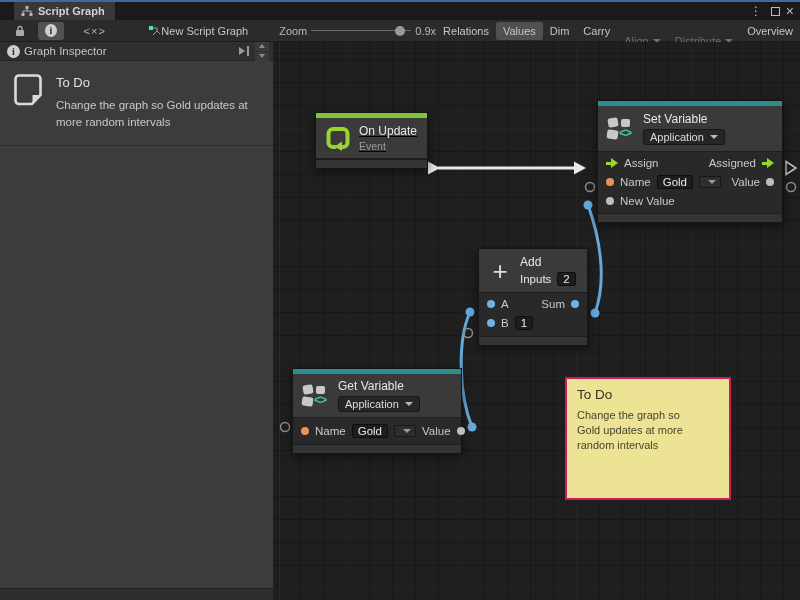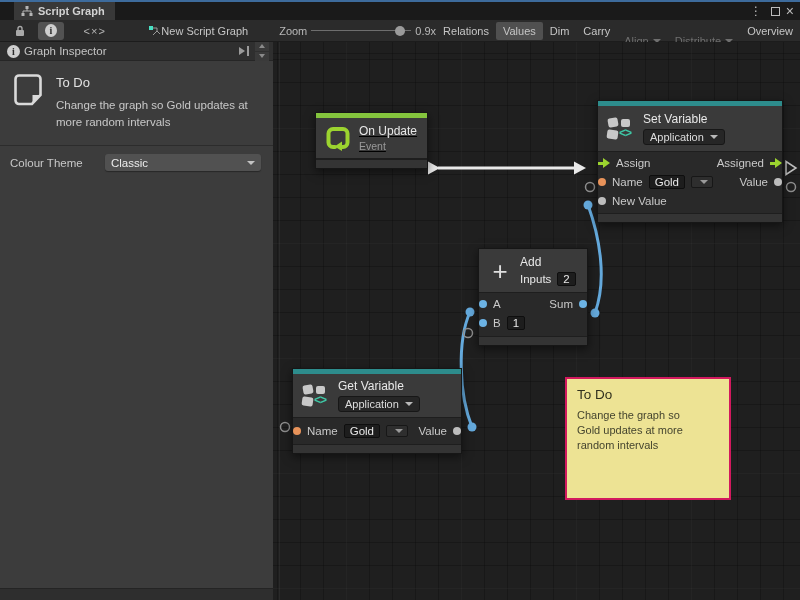--- a/index.html
+++ b/index.html
@@ -79,21 +79,21 @@
 
   
   .node { position:absolute; background:#292929; border:1px solid #161616; box-shadow:0 3px 9px rgba(0,0,0,.5); }
   .node-strip { height:5px; }
   .strip-green { background:#84C43D; }
   .strip-teal { background:#2D8C8C; }
   .node-header { background:#3A3A3A; display:flex; align-items:center; gap:8px; padding:6px 9px; border-bottom:1px solid #1E1E1E; }
   .node-title { font-size:12px; color:#E8E8E8; white-space:nowrap; }
   .node-sub { font-size:10.5px; color:#9A9A9A; margin-top:2px; }
   .node-footer { height:9px; background:#343434; border-top:1px solid #1E1E1E; }
-  .port-row { display:flex; align-items:center; gap:6px; padding:3px 0; font-size:11.5px; color:#C9C9C9; white-space:nowrap; }
+  .port-row { display:flex; align-items:center; gap:6px; padding:3px 8px; font-size:11.5px; color:#C9C9C9; white-space:nowrap; }
   .dot { width:8px; height:8px; border-radius:50%; flex:none; }
   .dot-orange { background:#E8935A; }
   .dot-gray { background:#BDBDBD; }
   .dot-blue { background:#6CB3E4; }
   .flow-arrow { display:inline-flex; align-items:center; flex:none; }
   .flow-arrow .bar { width:5px; height:3px; background:#9CD42F; }
   .flow-arrow .tri { width:0; height:0; border-top:5px solid transparent; border-bottom:5px solid transparent; border-left:7px solid #9CD42F; }
   .chip { background:#262626; border:1px solid #171717; border-radius:3px; padding:1px 6px; font-size:11px; color:#DDDDDD;
     display:inline-flex; align-items:center; gap:5px; white-space:nowrap; }
   .chip .caret-down { margin-left:1px; border-top-color:#B9B9B9; }
@@ -225,27 +225,20 @@
       <svg width="30" height="34" viewBox="0 0 30 34">
         <path d="M5 2.5h18a3.5 3.5 0 0 1 3.5 3.5v16l-8.5 9H5A3.5 3.5 0 0 1 1.5 27.5V6A3.5 3.5 0 0 1 5 2.5z" fill="none" stroke="#DADADA" stroke-width="2.6"></path>
         <path d="M26 22h-7.5V31z" fill="#DADADA"></path>
       </svg>
       <div id="note-texts">
         <div id="note-title">To Do</div>
         <div id="note-desc">Change the graph so Gold updates at more random intervals</div>
       </div>
     </div>
 
-    <div id="theme-row">
-      <span id="theme-label">Colour Theme</span>
-      <div id="theme-select">
-        <span>Classic</span>
-        <span class="caret-down"></span>
-      </div>
-    </div>
   </div>
   <div id="panel-bottom-strip"></div>
 
   <div id="canvas">
 
     <svg id="wires">
 
       <g>
         <line x1="165" y1="126" x2="303" y2="126" stroke="#E9E9E9" stroke-width="3"></line>
         <polygon points="155,119.5 167,126 155,132.5" fill="#E9E9E9"></polygon>

